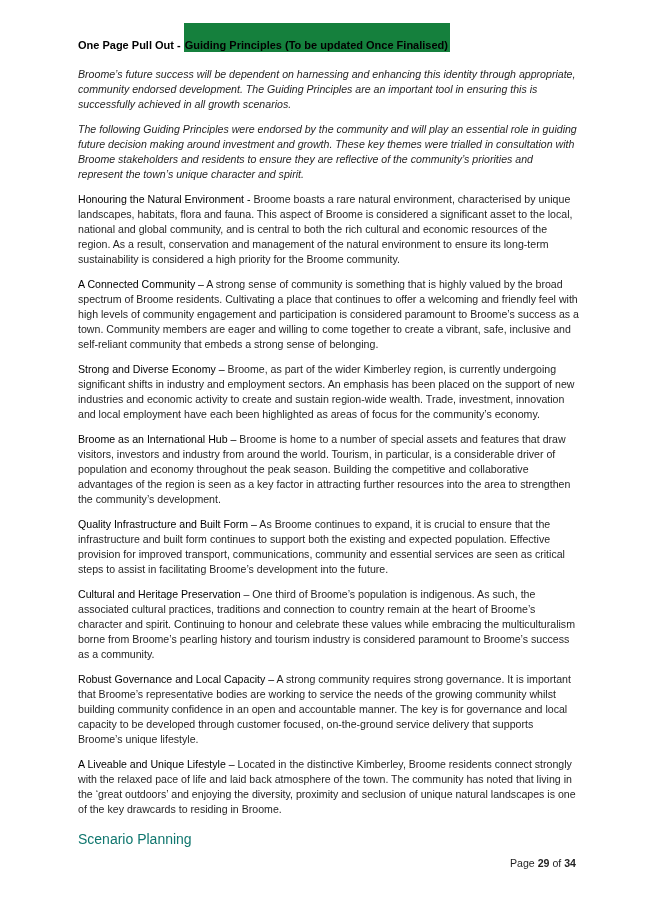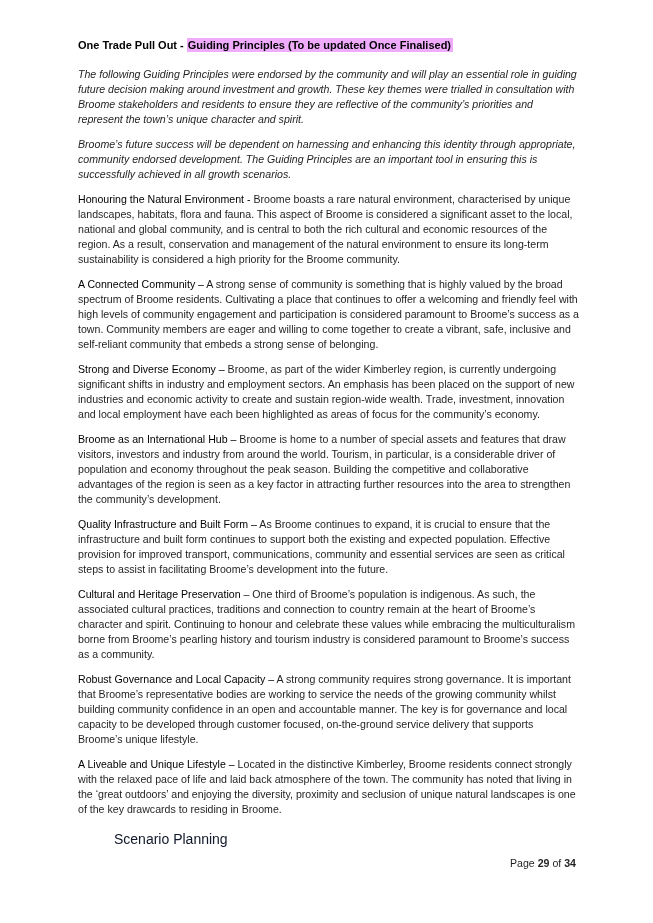--- a/index.html
+++ b/index.html
@@ -29,66 +29,65 @@
     margin-bottom: 24px;
   }
   .doc-title {
     font-size: 11px;
     font-weight: bold;
     color: #000000;
     margin-bottom: 14px;
     line-height: 15px;
   }
   .doc-title .hl {
-    background: #f0abfc;
-    padding: 1px 2px 1px 1px;
+    background: #15803d;
+    padding: 16px 2px 1px 1px;
   }
   p.para {
     font-size: 10.6px;
     line-height: 15px;
     margin: 0 0 10px 0;
     text-align: left;
   }
   p.intro {
     font-style: italic;
     color: #1f1f1f;
   }
   p.principle { color: #1f1f1f; }
   .lead { font-weight: normal; color: #000000; }
   .section-heading {
     font-size: 14px;
-    color: #0f172a;
+    color: #0f766e;
     margin-top: 14px;
     font-weight: normal;
-    margin-left: 36px;
   }
   .doc-footer {
     position: absolute;
     right: 77px;
     top: 857px;
     font-size: 10.6px;
     color: #1f1f1f;
     padding-left: 34px;
   }
   .doc-footer .num { font-weight: bold; }
 </style>
 </head>
 <body>
 
 <div class="page">
   <div class="content">
 
 
     <div class="doc-title">
-      <span>One Trade Pull Out - </span><span class="hl">Guiding Principles (To be updated Once Finalised)</span>
+      <span>One Page Pull Out - </span><span class="hl">Guiding Principles (To be updated Once Finalised)</span>
     </div>
 
+    <p class="para intro">Broome’s future success will be dependent on harnessing and enhancing this identity through appropriate, community endorsed development. The Guiding Principles are an important tool in ensuring this is successfully achieved in all growth scenarios.</p>
+
     <p class="para intro">The following Guiding Principles were endorsed by the community and will play an essential role in guiding future decision making around investment and growth.  These key themes were trialled in consultation with Broome stakeholders and residents to ensure they are reflective of the community’s priorities and represent the town’s unique character and spirit.</p>
-
-    <p class="para intro">Broome’s future success will be dependent on harnessing and enhancing this identity through appropriate, community endorsed development. The Guiding Principles are an important tool in ensuring this is successfully achieved in all growth scenarios.</p>
 
     <p class="para principle">
       <span class="lead">Honouring the Natural Environment -</span><span> Broome boasts a rare natural environment, characterised by unique landscapes, habitats, flora and fauna. This aspect of Broome is considered a significant asset to the local, national and global community, and is central to both the rich cultural and economic resources of the region. As a result, conservation and management of the natural environment to ensure its long-term sustainability is considered a high priority for the Broome community.</span>
     </p>
 
     <p class="para principle">
       <span class="lead">A Connected Community –</span><span> A strong sense of community is something that is highly valued by the broad spectrum of Broome residents. Cultivating a place that continues to offer a welcoming and friendly feel with high levels of community engagement and participation is considered paramount to Broome’s success as a town. Community members are eager and willing to come together to create a vibrant, safe, inclusive and self-reliant community that embeds a strong sense of belonging.</span>
     </p>
 
     <p class="para principle">

